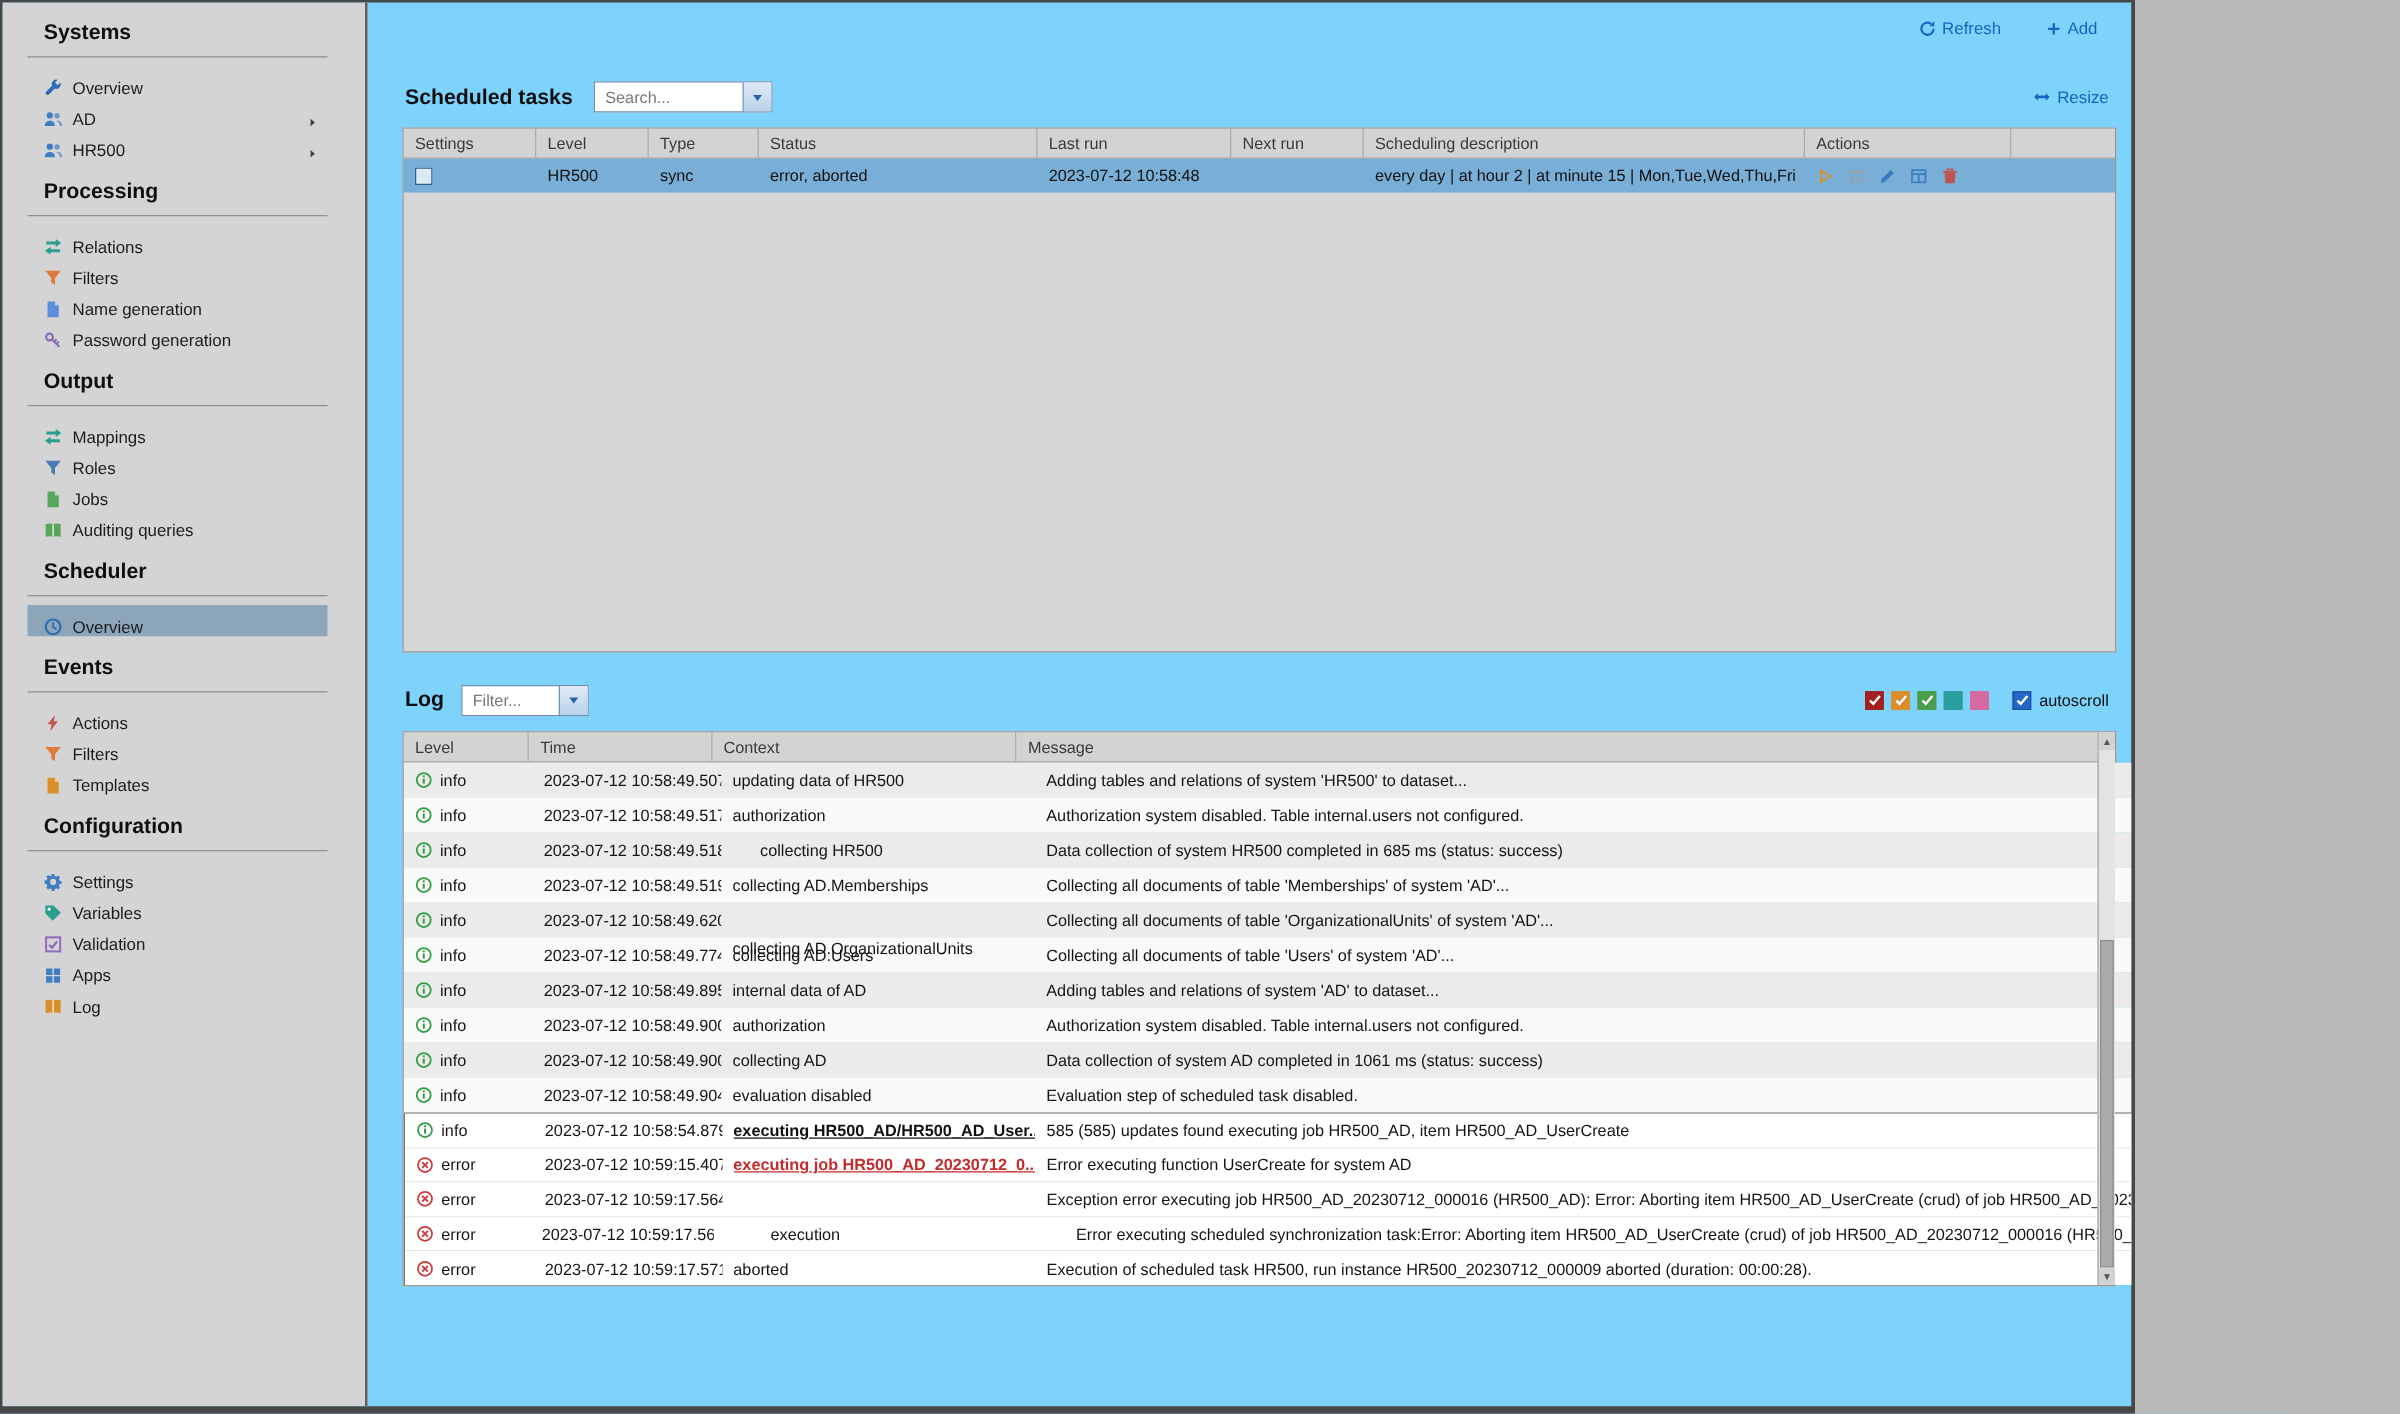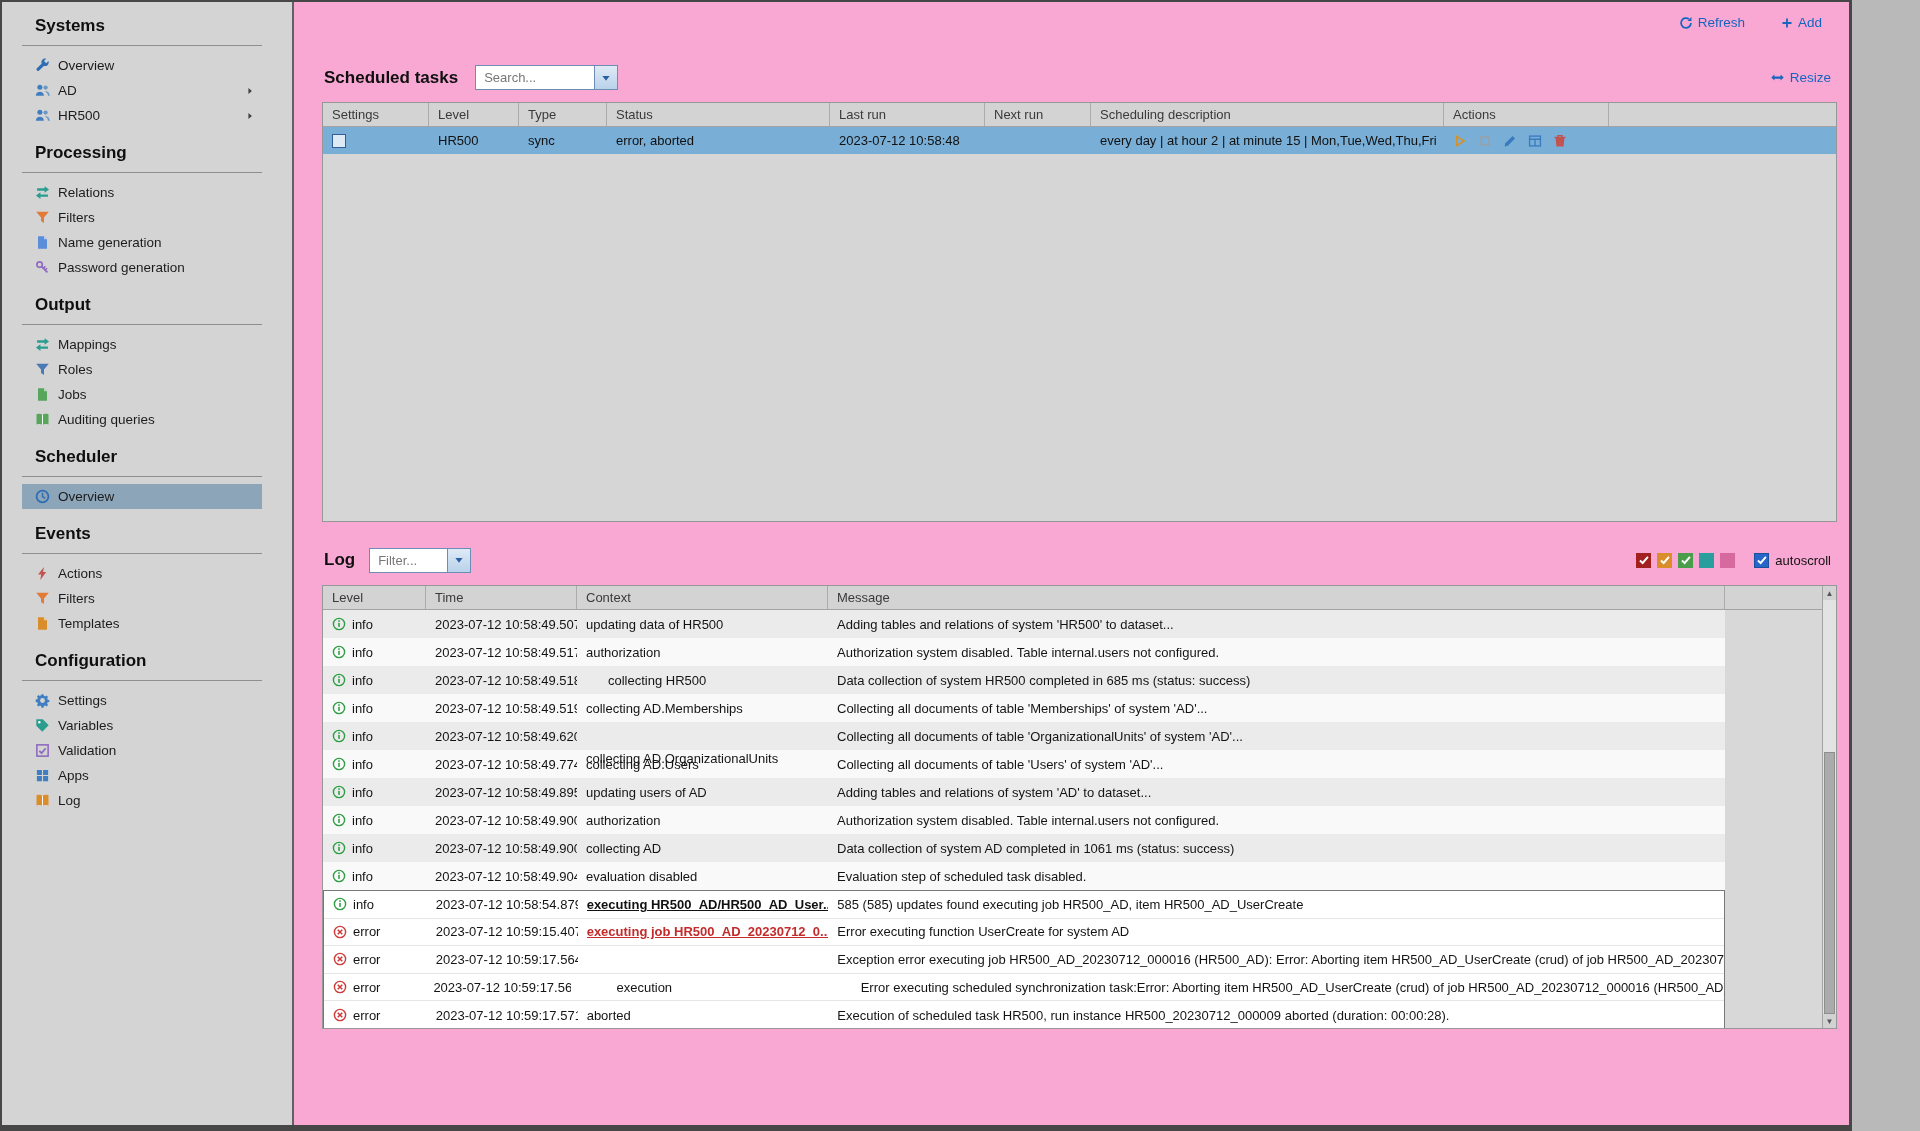--- a/index.html
+++ b/index.html
@@ -1,23 +1,23 @@
 <!DOCTYPE html>
 <html><head>
 <meta charset="utf-8">
 <style>
 *{margin:0;padding:0;box-sizing:border-box;}
 html,body{overflow:hidden;}
 body{width:1920px;height:1131px;font-family:"Liberation Sans",sans-serif;background:#b9b9b9;position:relative;}
-.app{position:absolute;left:0;top:0;width:1852px;height:1131px;background:#f9a8d4;border:2px solid #474747;border-bottom-width:6px;border-right-width:3px;overflow:hidden;}
+.app{position:absolute;left:0;top:0;width:1708px;height:1131px;background:#7dd3fc;border:2px solid #474747;border-bottom-width:6px;border-right-width:3px;overflow:hidden;}
 .sidebar{position:absolute;left:0;top:0;bottom:0;width:292px;border-right:2px solid #616161;padding:14px 0 0 33px;background:#d4d4d4;}
 .side-title{font-size:17px;font-weight:bold;color:#0f0f0f;margin-top:15px;}
 .side-title:first-child{margin-top:0;}
 .side-rule{height:1px;background:#8f8f8f;width:240px;margin:9px 0 7px -13px;}
-.side-item{display:flex;align-items:center;height:25px;width:240px;margin-left:-13px;padding-left:13px;font-size:13.5px;color:#1c1c1c;position:relative;cursor:default;}
+.side-item{display:flex;align-items:flex-end;height:25px;width:240px;margin-left:-13px;padding-left:13px;font-size:13.5px;color:#1c1c1c;position:relative;cursor:default;}
 .side-item .side-label{margin-left:8px;}
 .side-item.selected{background:#8da5b9;}
 .side-item .expand{position:absolute;right:7px;color:#3f3f3f;}
 .main{position:absolute;left:294px;top:0;right:0;bottom:0;}
 .topbar{position:absolute;top:13px;right:27px;display:flex;gap:36px;align-items:center;}
 .link{display:inline-flex;align-items:center;gap:5px;color:#1565c0;font-size:13.5px;cursor:pointer;white-space:nowrap;}
 .section-title{font-size:17px;font-weight:bold;color:#0f0f0f;white-space:nowrap;}
 .spacer{flex:1;}
 .tasks-head{position:absolute;top:62px;left:28px;right:18px;height:27px;display:flex;align-items:center;}
 .tasks-head .section-title{margin-right:17px;}
@@ -534,21 +534,21 @@
               <span class="icon" style="color:#2f9e44">
                 <svg width="14" height="14" viewBox="0 0 16 16">
                   <circle cx="8" cy="8" r="6.4" fill="none" stroke="currentColor" stroke-width="1.6"></circle>
                   <rect x="7.1" y="6.7" width="1.8" height="4.6" fill="currentColor"></rect>
                   <rect x="7.1" y="3.7" width="1.8" height="1.8" fill="currentColor"></rect>
                 </svg>
               </span>
               <span class="lvl-label">info</span>
             </div>
             <div class="l-cell" style="width: 151px;">2023-07-12 10:58:49.895</div>
-            <div class="l-cell" style="width: 251px;">updating users of AD</div>
+            <div class="l-cell" style="width: 251px;">internal data of AD</div>
             <div class="l-cell" style="width: 897px;">Adding tables and relations of system 'AD' to dataset...</div>
           </div>
           <div class="l-row alt-b">
             <div class="l-cell level-cell" style="width: 103px;">
               <span class="icon" style="color:#2f9e44">
                 <svg width="14" height="14" viewBox="0 0 16 16">
                   <circle cx="8" cy="8" r="6.4" fill="none" stroke="currentColor" stroke-width="1.6"></circle>
                   <rect x="7.1" y="6.7" width="1.8" height="4.6" fill="currentColor"></rect>
                   <rect x="7.1" y="3.7" width="1.8" height="1.8" fill="currentColor"></rect>
                 </svg>

